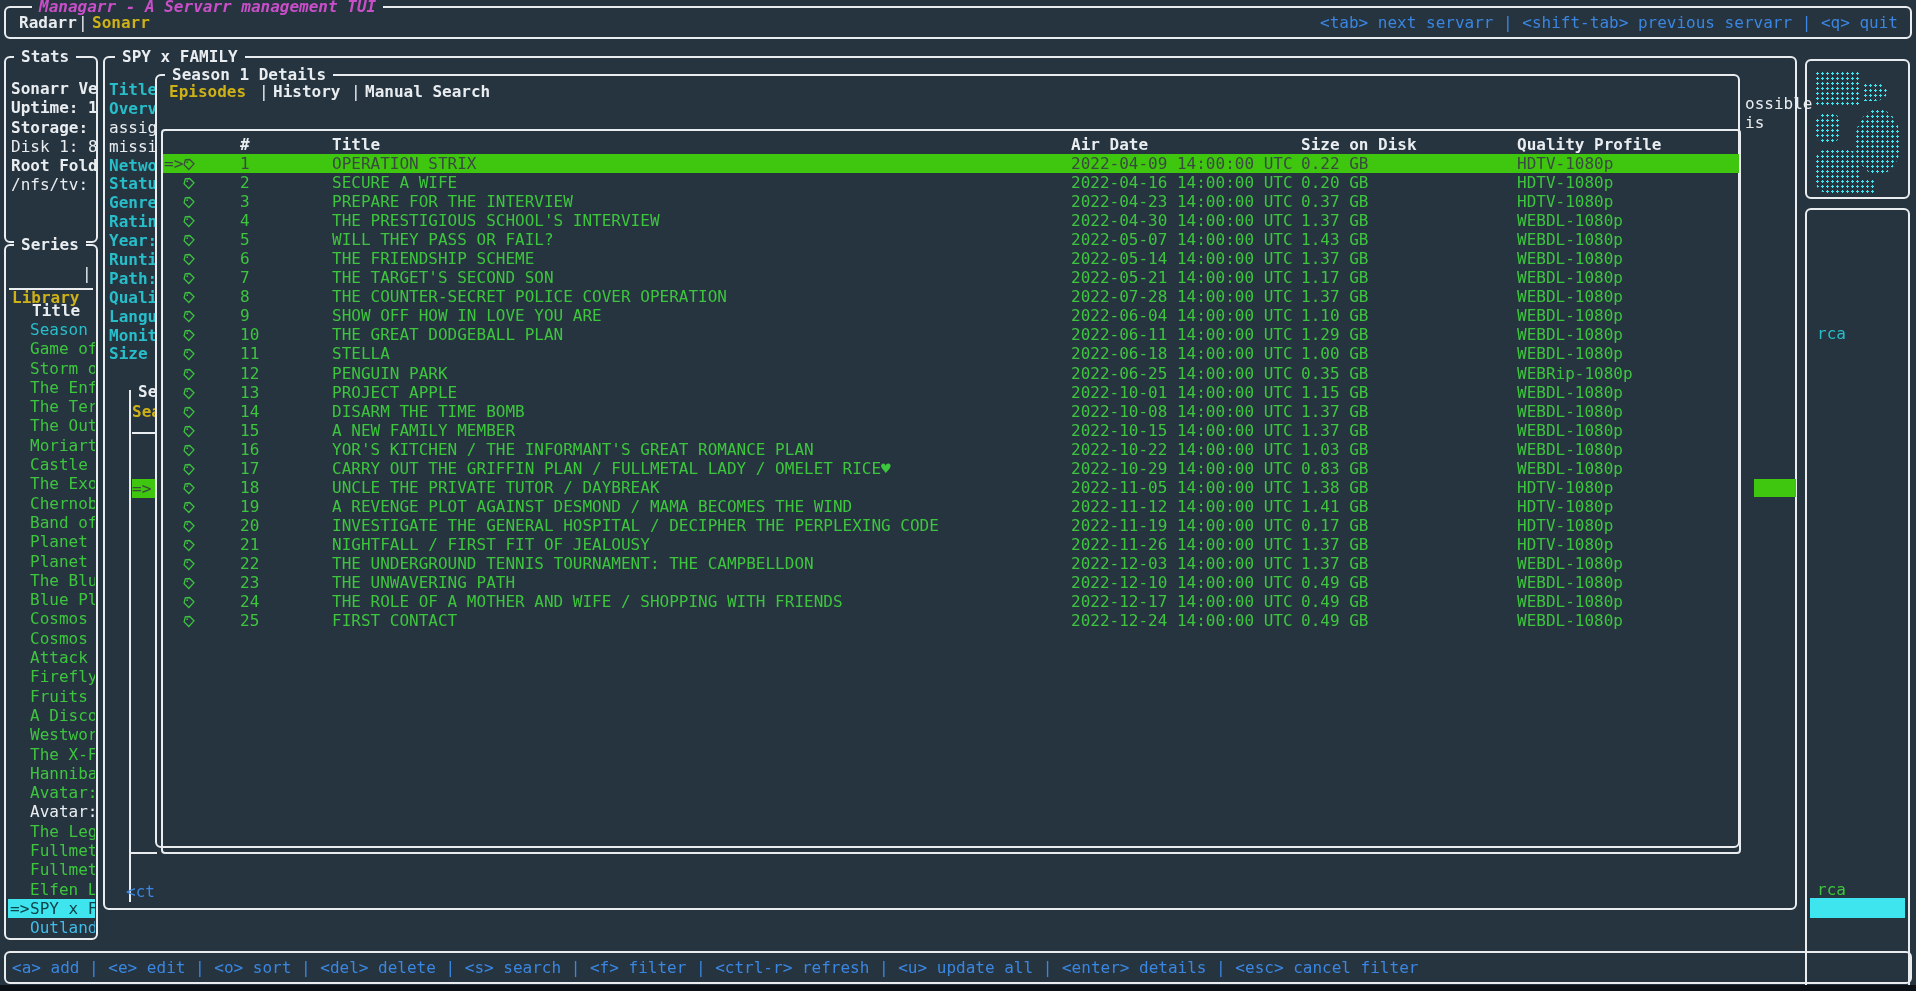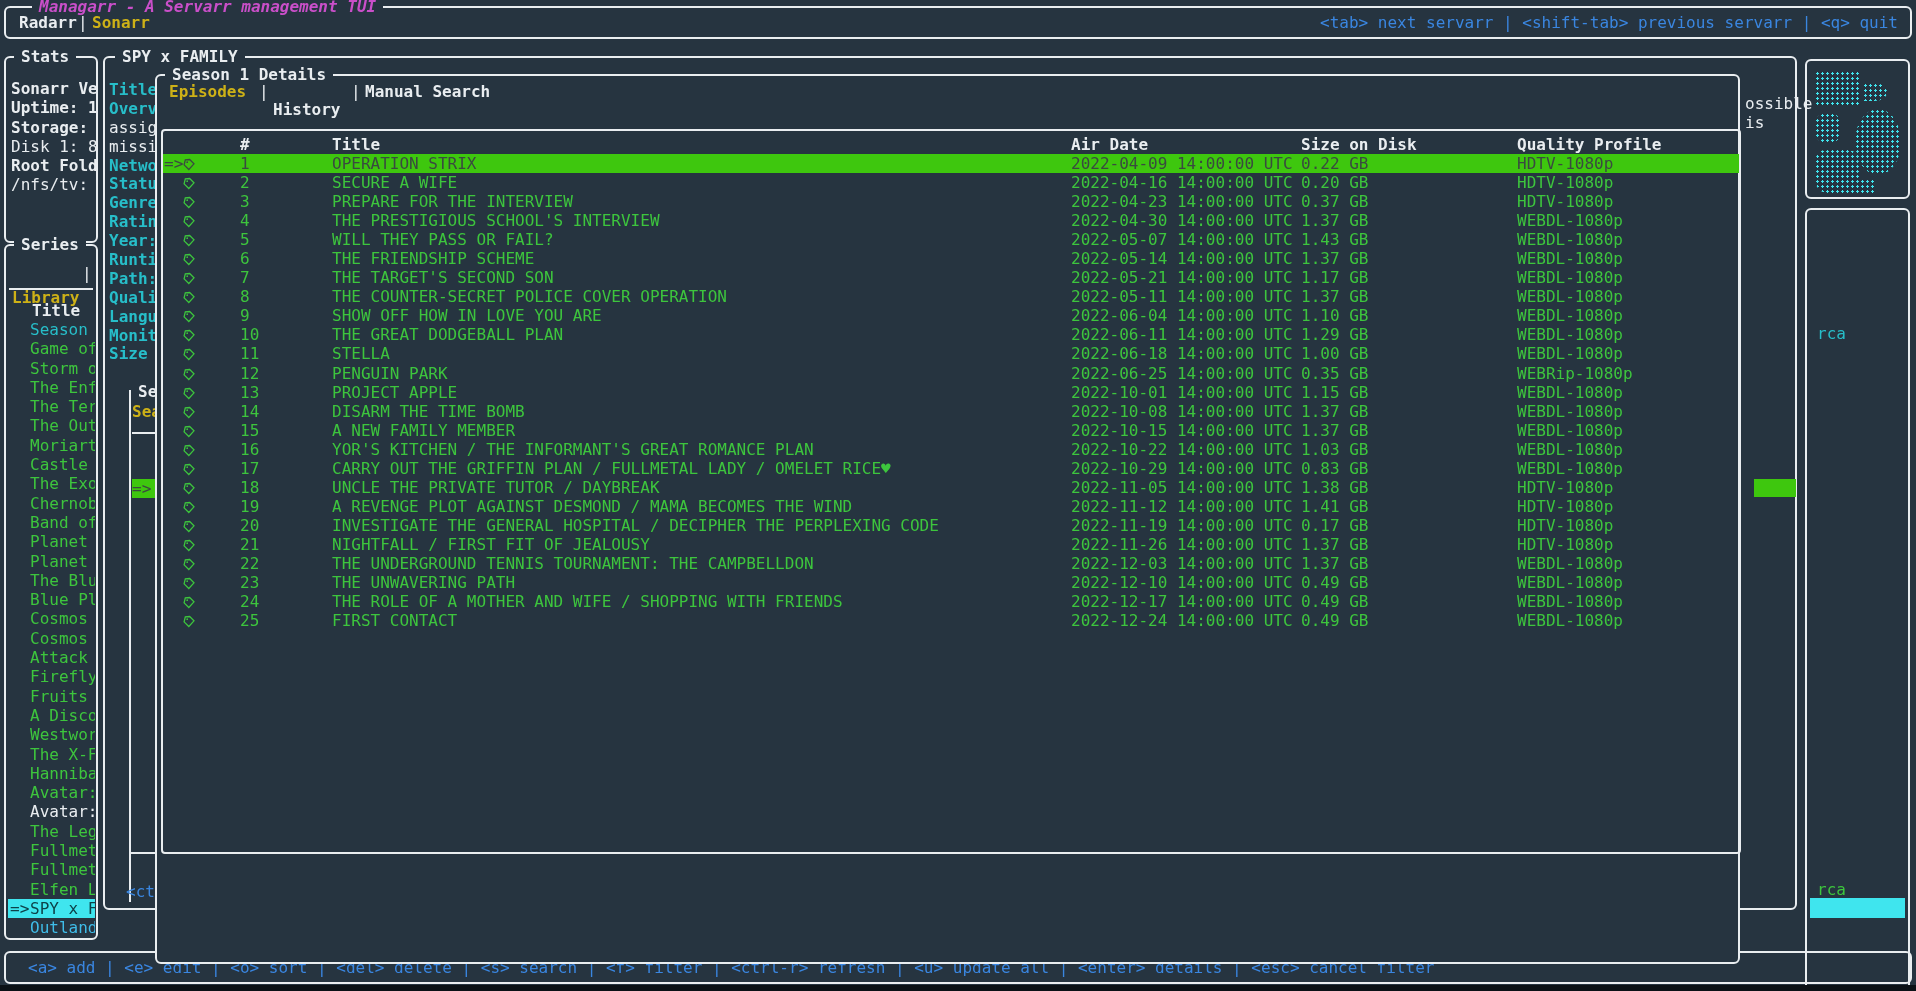--- a/index.html
+++ b/index.html
@@ -130,25 +130,25 @@
     <div class="vline" style="left:24px;top:332px;height:512px;"></div>
     <span class="abs nw b" style="left:30px;top:324px;background:var(--bg);padding:0 3px;">Se</span>
     <span class="abs nw b yellow" style="left:27px;top:344px;">Sea</span>
     <div class="hline" style="left:27px;top:374px;width:27px;"></div>
     <span class="abs nw" style="left:27px;top:421px;width:27px;overflow:hidden;background:var(--selg-bg);color:var(--selg-fg);">=&gt; S</span>
     <div class="abs" style="left:1649px;top:421px;width:42px;height:18px;background:var(--selg-bg);"></div>
     <div class="hline" style="left:24px;top:794px;width:28px;"></div>
     <span class="abs nw blue" style="left:21px;top:824px;">&lt;ct</span>
   </div>
 
-  <div class="box" style="left:155px;top:74px;width:1585px;height:890px;background:var(--bg);z-index:5;">
+  <div class="box" style="left:155px;top:74px;width:1585px;height:774px;background:var(--bg);z-index:5;">
     <span class="btitle" style="left:8px;">Season 1 Details</span>
     <span class="abs nw b yellow" style="left:12px;top:6px;">Episodes</span>
     <span class="abs nw" style="left:102px;top:6px;">|</span>
-    <span class="abs nw b" style="left:116px;top:24px;text-align:right;">History</span>
+    <span class="abs nw b" style="left:116px;top:6px;text-align:right;">History</span>
     <span class="abs nw" style="left:194px;top:6px;">|</span>
     <span class="abs nw b" style="left:208px;top:6px;">Manual Search</span>
 
     <div class="box" style="left:4px;top:53px;width:1580px;height:725px;border-radius:4px;">
       <div class="ep-row hdr" style="top:4px;">
         <span class="c icon"></span>
         <span class="c num">#</span>
         <span class="c title">Title</span>
         <span class="c date">Air Date</span>
         <span class="c size">Size on Disk</span>
@@ -233,21 +233,21 @@
             <span class="c size">1.17 GB</span>
             <span class="c qual">WEBDL-1080p</span>
           </div>
           <div class="ep-row">
             <span class="c icon"><svg width="12" height="13" viewBox="0 0 14 14">
                 <path d="M7.8 1.2 L12.8 6.2 L6.8 12.8 L1.3 7.4 L2.7 1.7 Z" fill="none" stroke="currentColor" stroke-width="1.5"></path>
                 <circle cx="4.9" cy="4.3" r="1" fill="currentColor"></circle>
               </svg></span>
             <span class="c num">8</span>
             <span class="c title">THE COUNTER-SECRET POLICE COVER OPERATION</span>
-            <span class="c date">2022-05-11 14:00:00 UTC</span>
+            <span class="c date">2022-07-28 14:00:00 UTC</span>
             <span class="c size">1.37 GB</span>
             <span class="c qual">WEBDL-1080p</span>
           </div>
           <div class="ep-row">
             <span class="c icon"><svg width="12" height="13" viewBox="0 0 14 14">
                 <path d="M7.8 1.2 L12.8 6.2 L6.8 12.8 L1.3 7.4 L2.7 1.7 Z" fill="none" stroke="currentColor" stroke-width="1.5"></path>
                 <circle cx="4.9" cy="4.3" r="1" fill="currentColor"></circle>
               </svg></span>
             <span class="c num">9</span>
             <span class="c title">SHOW OFF HOW IN LOVE YOU ARE</span>
@@ -447,17 +447,17 @@
     </div>
   </div>
 
   <div class="box" style="left:1805px;top:208px;width:105px;height:813px;">
     <span class="abs nw cyan" style="left:10px;top:114px;">rca</span>
     <span class="abs nw green" style="left:10px;top:670px;">rca</span>
     <div class="abs" style="left:3px;top:688px;width:95px;height:20px;background:var(--cyanb);"></div>
   </div>
 
   <div class="box" style="left:4px;top:951px;width:1908px;height:33px;">
-    <span class="abs nw blue" style="left:22px;top:5px;">&lt;a&gt; add | &lt;e&gt; edit | &lt;o&gt; sort | &lt;del&gt; delete | &lt;s&gt; search | &lt;f&gt; filter | &lt;ctrl-r&gt; refresh | &lt;u&gt; update all | &lt;enter&gt; details | &lt;esc&gt; cancel filter</span>
+    <span class="abs nw blue" style="left:6px;top:5px;">&lt;a&gt; add | &lt;e&gt; edit | &lt;o&gt; sort | &lt;del&gt; delete | &lt;s&gt; search | &lt;f&gt; filter | &lt;ctrl-r&gt; refresh | &lt;u&gt; update all | &lt;enter&gt; details | &lt;esc&gt; cancel filter</span>
   </div>
 
   <div class="abs" style="left:0;top:985px;width:1916px;height:6px;background:var(--black);"></div>
 </div>
 
 </body></html>

